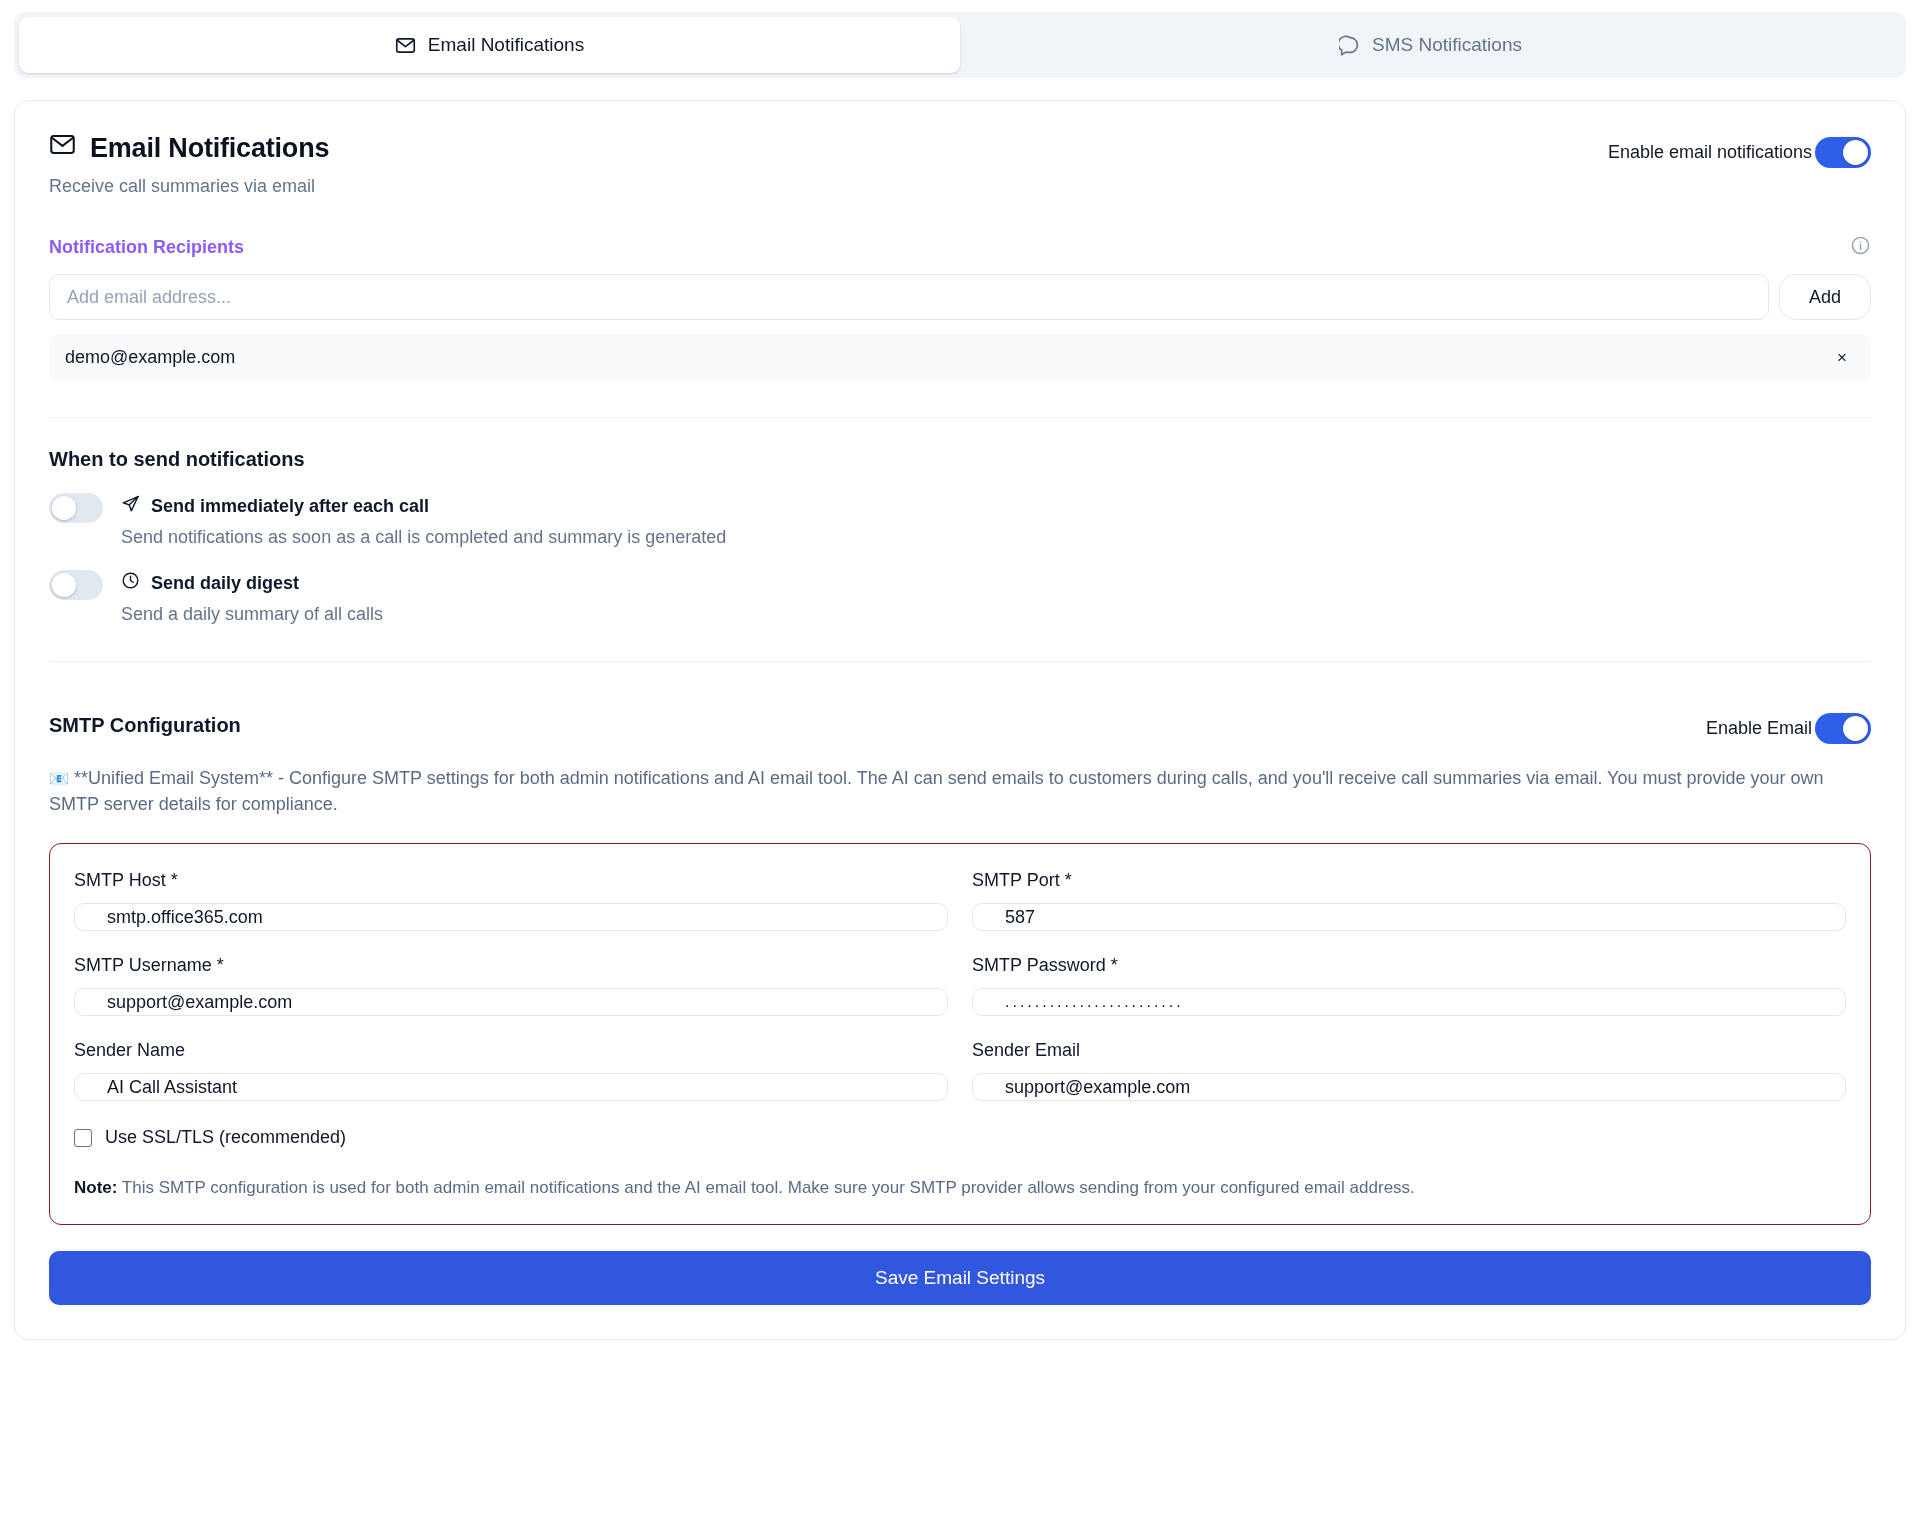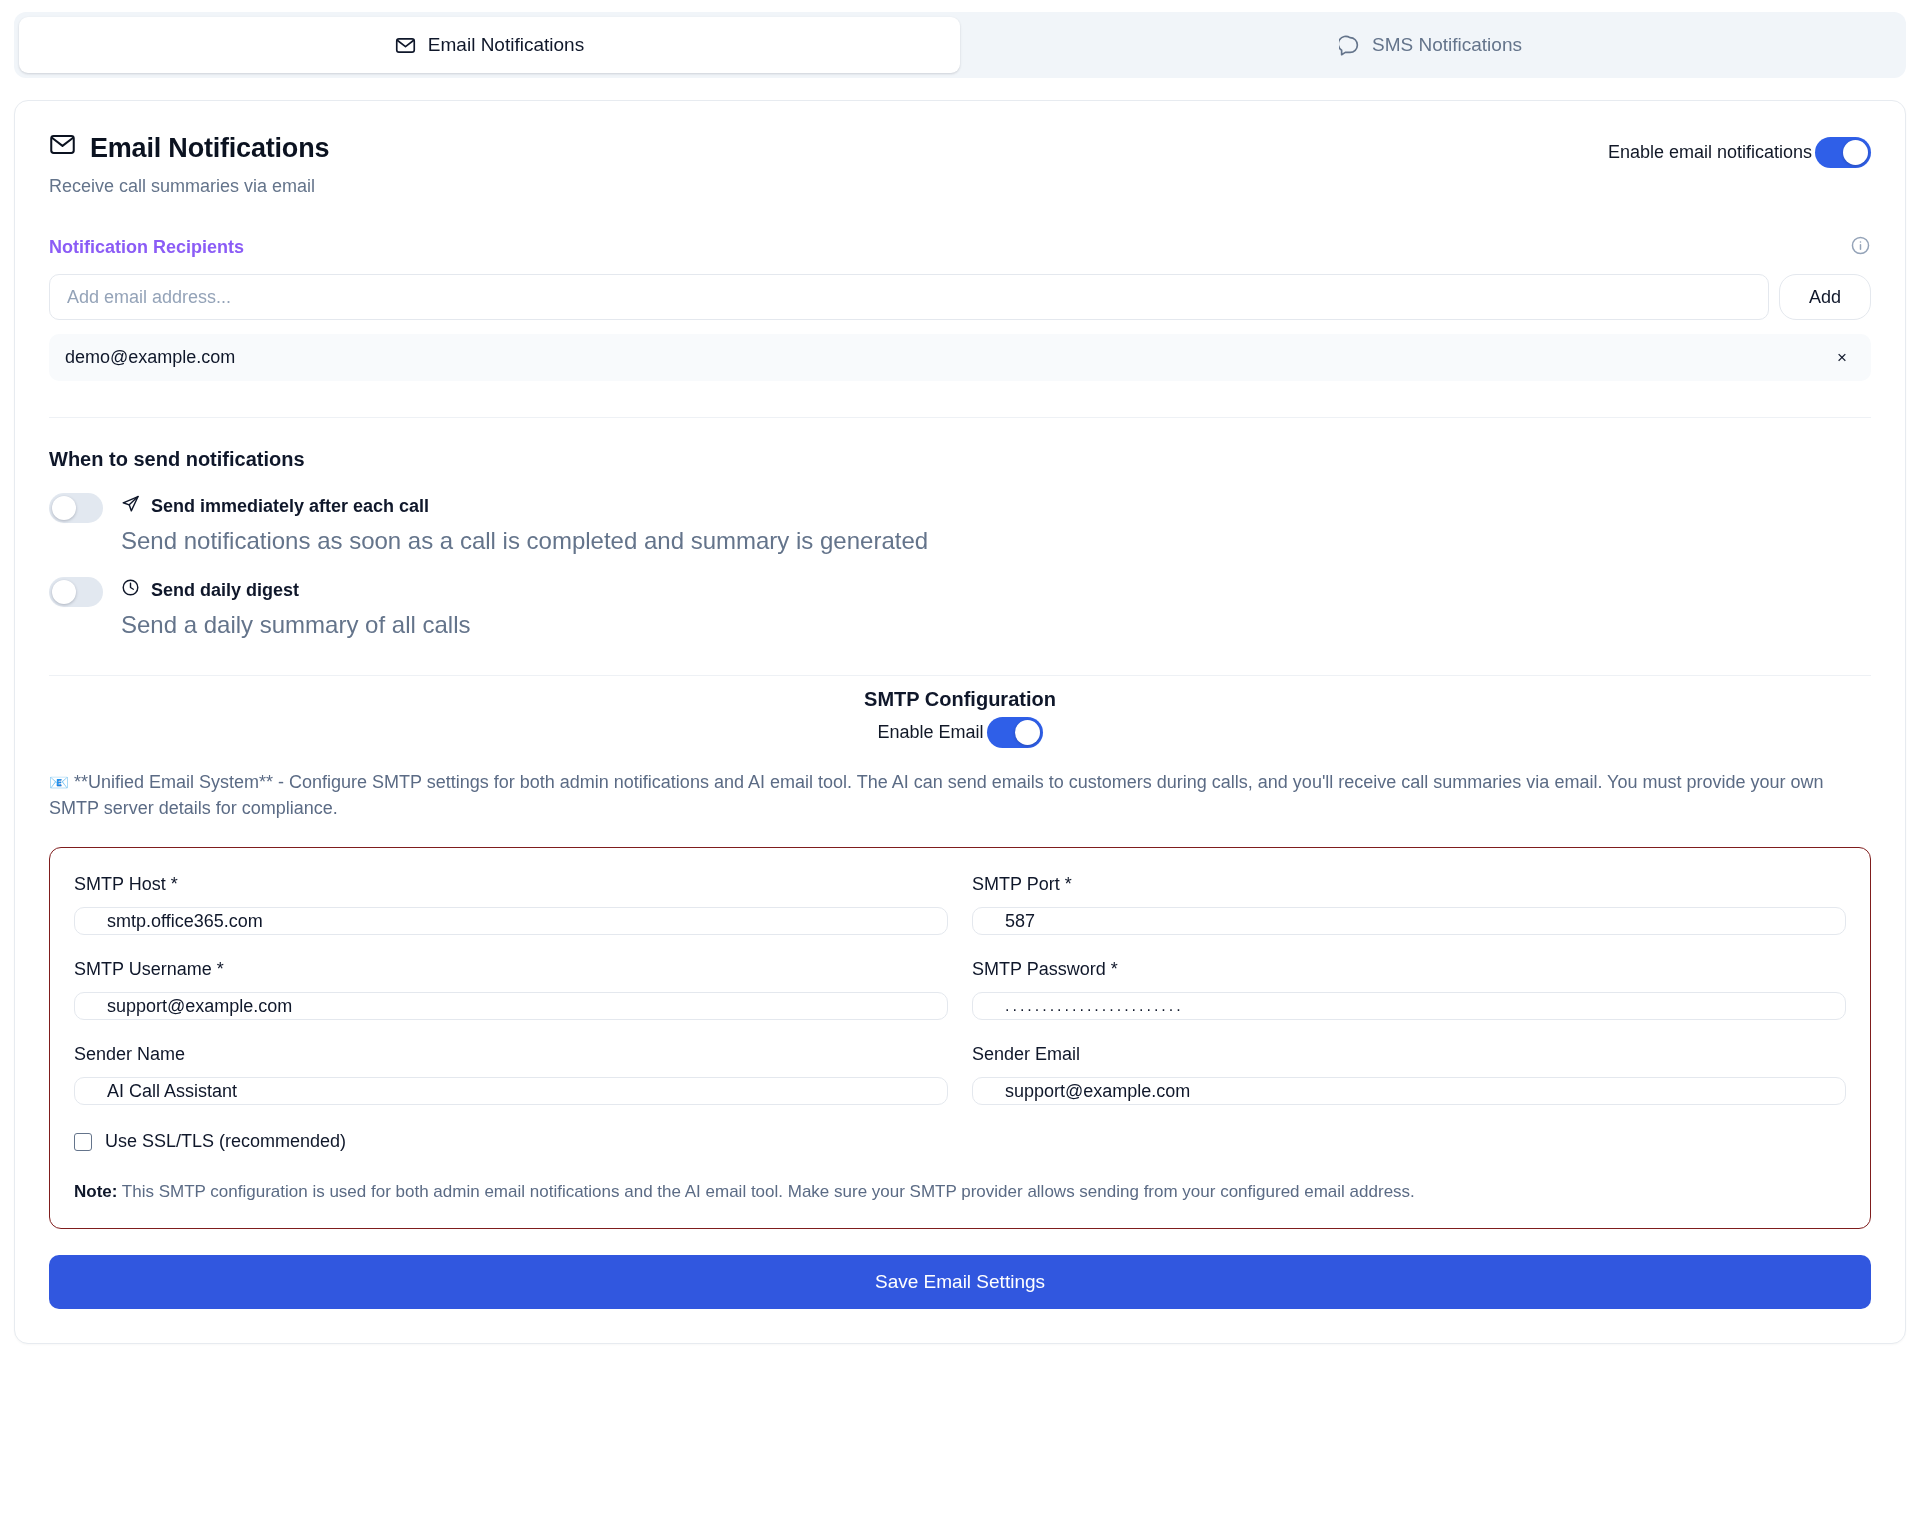--- a/index.html
+++ b/index.html
@@ -190,31 +190,30 @@
   .opt-head {
     display: flex;
     align-items: center;
     gap: 11px;
     font-size: 18px;
     font-weight: 600;
     color: #0f172a;
   }
   .opt-desc {
     margin-top: 9px;
-    font-size: 24px;
+    font-size: 18px;
     color: #64748b;
   }
 
   
   .smtp-head {
     display: flex;
     align-items: center;
     justify-content: space-between;
-    margin-top: 12px;
-    flex-direction: column;
+    margin-top: 45px;
   }
   .smtp-title {
     font-size: 20px;
     font-weight: 600;
     color: #0f172a;
   }
   .smtp-desc {
     margin-top: 22px;
     font-size: 18px;
     line-height: 1.42;

